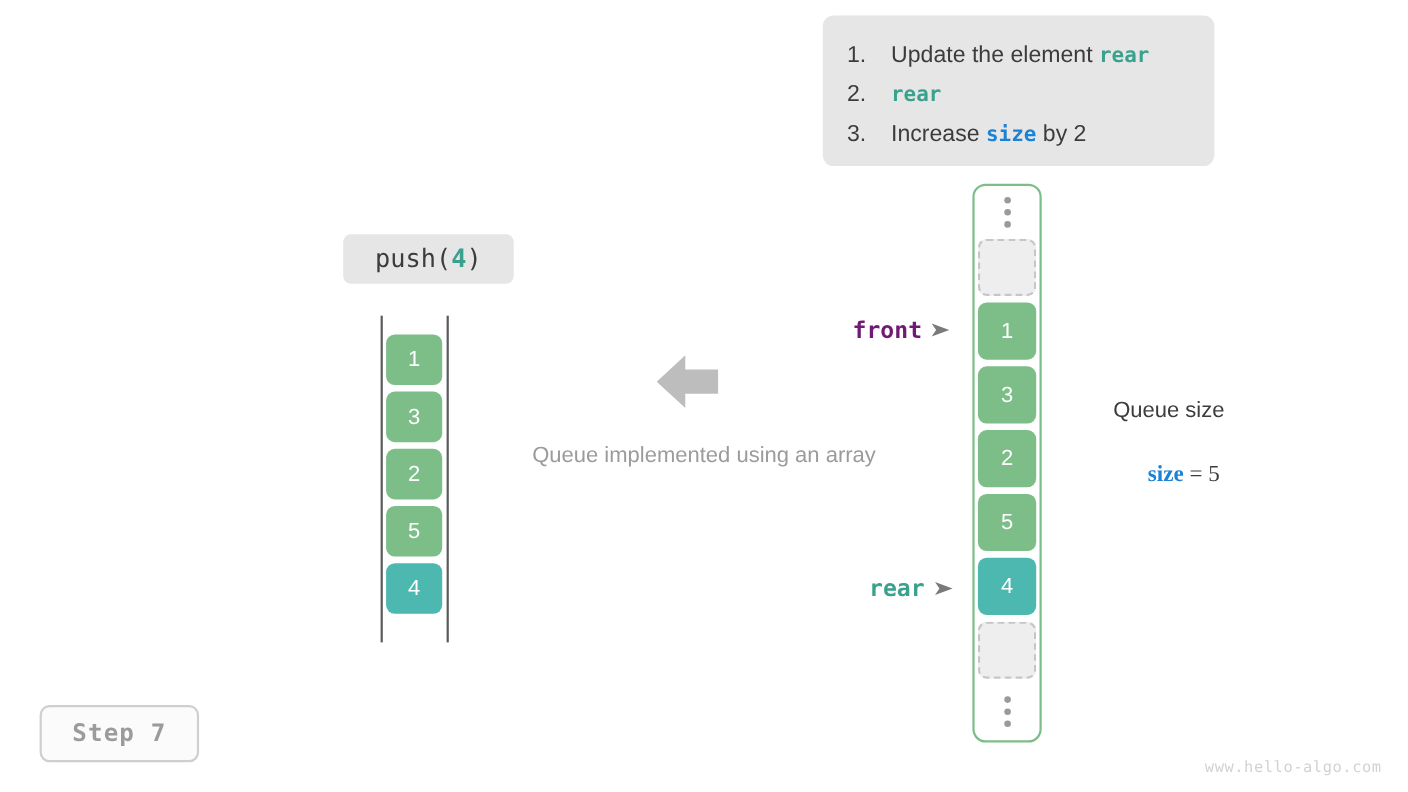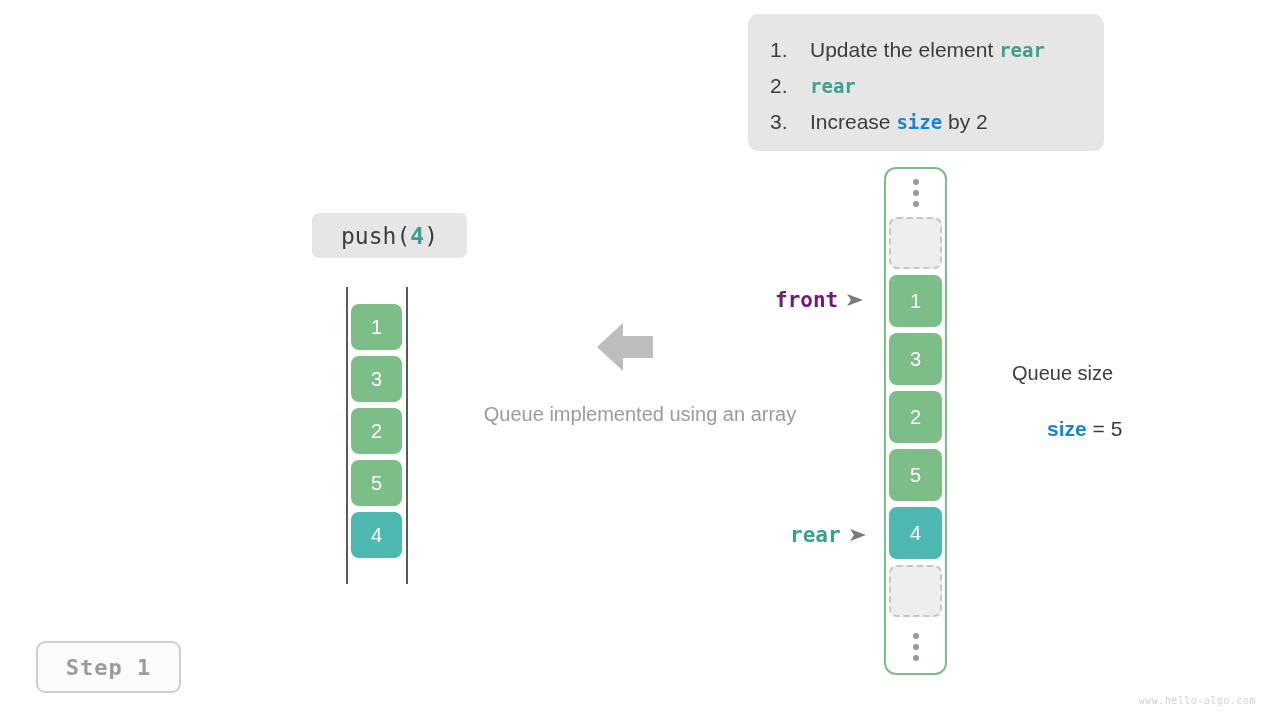--- a/index.html
+++ b/index.html
@@ -190,21 +190,21 @@
     top: 343px;
     margin-top: 16px;
   }
   #size-title {
     font-size: 20px;
     color: #3c3c3c;
     line-height: 28px;
   }
   #size-expr {
     margin-top: 6px;
-    font-family: Liberation Sans, sans-serif;
+    font-family: Liberation Serif, serif;
     font-size: 21px;
     color: #3c3c3c;
     white-space: pre;
   }
   #size-expr .var { color: #1b82d6; font-weight: bold; }
 
   
   #step-badge {
     position: absolute;
     left: 36px;
@@ -224,21 +224,21 @@
     box-sizing: border-box;
     letter-spacing: 1px;
   }
 
   
   #watermark {
     position: absolute;
     right: 24px;
     bottom: 14px;
     font-family: "DejaVu Sans Mono", monospace;
-    font-size: 10px;
+    font-size: 14px;
     color: #d2d2d2;
     letter-spacing: 0.5px;
     margin-left: 34px;
   }
 </style>
 </head>
 <body>
 
 <div class="stage">
 
@@ -323,17 +323,17 @@
     </div>
   </div>
 
   <div id="size-panel">
     <div id="size-title">Queue size</div>
     <div id="size-expr">
       <span class="var">size</span><span> = </span><span>5</span>
     </div>
   </div>
 
-  <div id="step-badge">Step 1</div>
+  <div id="step-badge">Step 7</div>
 
   <div id="watermark">www.hello-algo.com</div>
 
 </div>
 
 </body></html>

